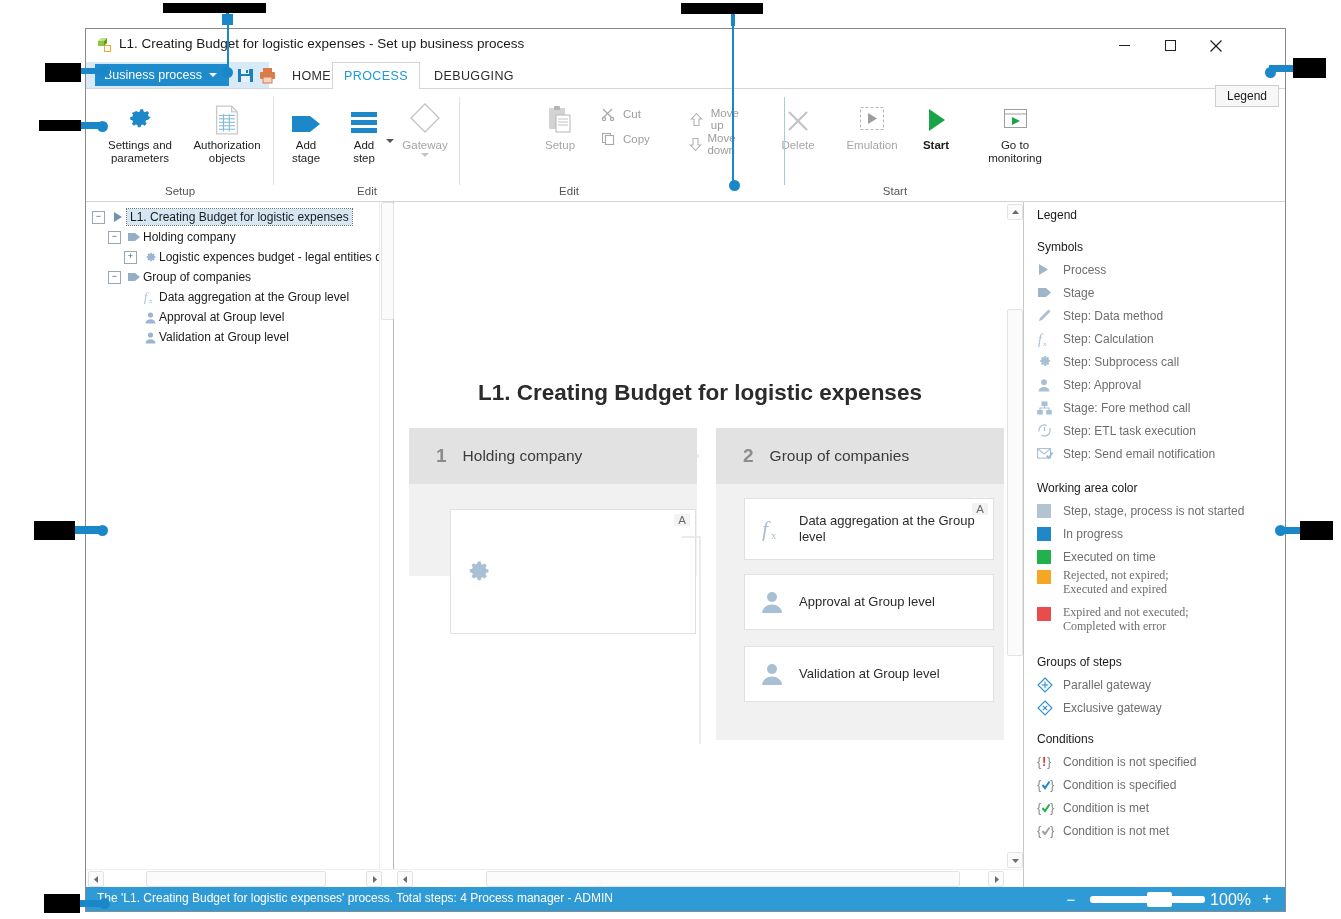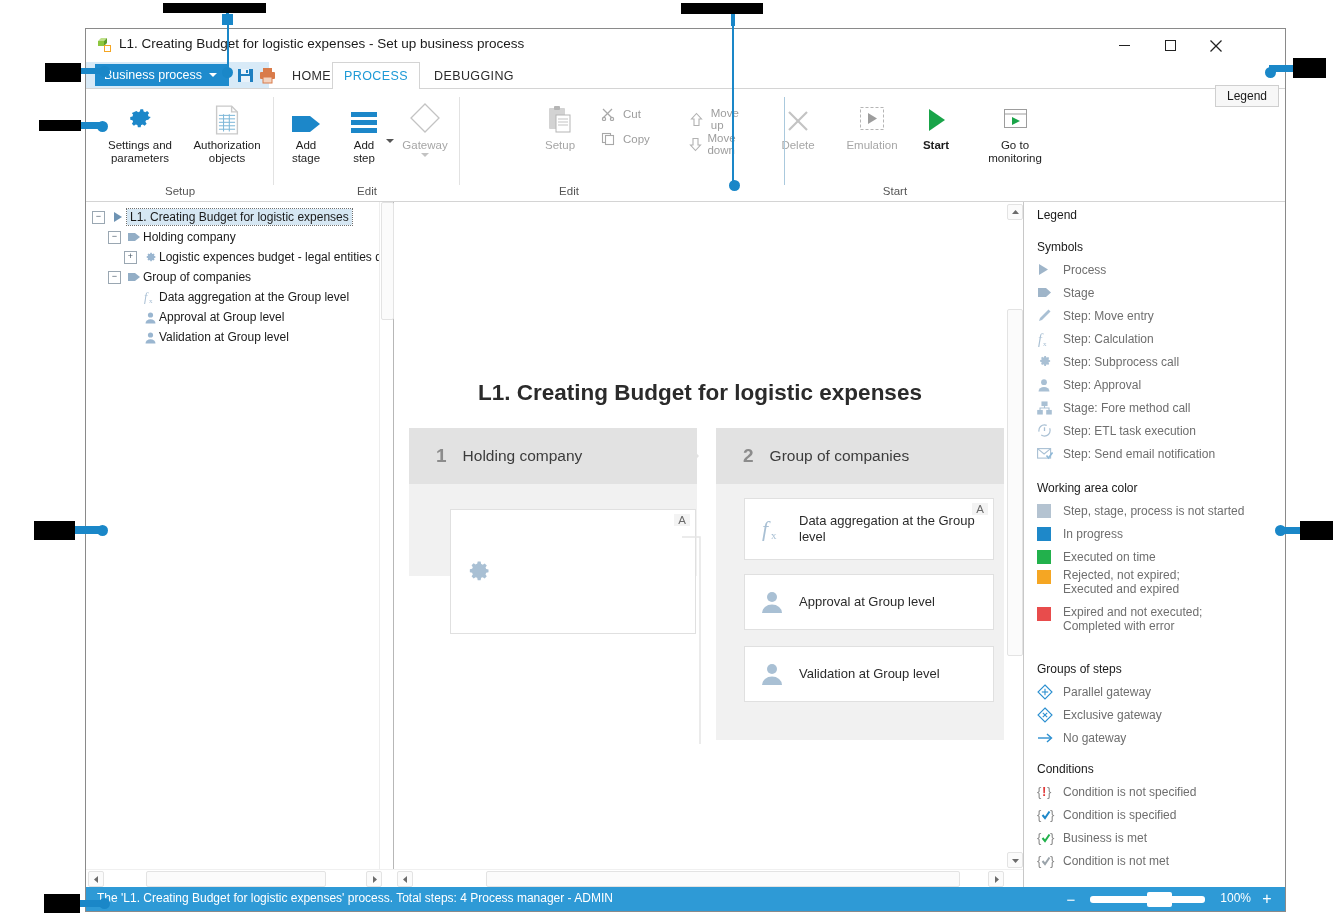--- a/index.html
+++ b/index.html
@@ -90,32 +90,32 @@
   .stage-body{background:#f1f1f1;position:relative;}
   .step-card{background:#ffffff;border:1px solid #e0e0e0;position:relative;display:flex;align-items:center;box-sizing:border-box;}
   .step-card .sico{width:54px;flex:0 0 auto;display:flex;align-items:center;justify-content:center;}
   .step-card .stext{font-size:13px;color:#2b2b2b;line-height:16.5px;padding-right:12px;}
   .step-card .abadge{position:absolute;right:5px;top:4px;font-size:11.5px;color:#6a6a6a;background:#f3f3f3;padding:0 4px;}
   
   #legend-pane .lg-title{position:absolute;left:13px;top:6px;font-size:12px;color:#1a1a1a;}
   .lg-sec{font-size:12px;color:#1a1a1a;margin:0 0 4px 13px;}
   .lg-row{display:flex;align-items:center;height:23px;margin-left:13px;font-size:12px;color:#6e6e6e;}
   .lg-row .lico{width:26px;flex:0 0 auto;display:flex;align-items:center;justify-content:flex-start;}
-  .lg-row.two{height:34px;}
+  .lg-row.two{height:34px;font-family:Liberation Serif, serif;}
   .lg-row .ltxt{line-height:14px;}
   .sw{width:14px;height:14px;display:inline-block;}
   .sb-thumb{background:#fbfbfb;border:1px solid #e3e3e3;border-radius:2px;}
   .sb-arrow{background:#fbfbfb;border:1px solid #e3e3e3;border-radius:2px;display:flex;align-items:center;justify-content:center;}
   
   #status-bar{height:24px;flex:0 0 auto;background:#2e9ad6;position:relative;color:#ffffff;}
   #status-text{position:absolute;left:11px;top:4px;font-size:12px;white-space:nowrap;}
   #zoom-minus{position:absolute;right:204px;top:2px;width:20px;height:20px;display:flex;align-items:center;justify-content:center;font-size:15px;}
   #zoom-track{position:absolute;right:80px;top:9px;width:115px;height:7px;background:#ffffff;border-radius:3px;}
   #zoom-thumb{position:absolute;left:57px;top:-4px;width:25px;height:15px;background:#ffffff;border-radius:2px;}
-  #zoom-pct{position:absolute;right:34px;top:4px;font-size:12px;}
+  #zoom-pct{position:absolute;right:34px;top:4px;font-size:16px;}
   #zoom-plus{position:absolute;right:8px;top:2px;width:20px;height:20px;display:flex;align-items:center;justify-content:center;font-size:16px;}
   
   #legend-button{
     position:absolute;right:6px;top:56px;height:22px;padding:0 11px;
     background:#f7f7f7;border:1px solid #cfcfcf;display:flex;align-items:center;
     font-size:12px;color:#1a1a1a;z-index:20;box-sizing:border-box;
   }
   
   .anno-box{position:absolute;background:#000000;z-index:60;}
   .anno-line{position:absolute;background:#1a87c8;z-index:59;}
@@ -598,21 +598,21 @@
               </svg>
             </span>
           <span class="ltxt">Stage</span>
         </div>
         <div class="lg-row">
           <span class="lico">
             <svg width="15" height="15" viewBox="0 0 15 15">
                 <path d="M11.5 1.5 L13.5 3.5 L5 12 L2 13 L3 10 Z" fill="#a9c0d4"></path>
               </svg>
           </span>
-          <span class="ltxt">Step: Move entry</span>
+          <span class="ltxt">Step: Data method</span>
         </div>
         <div class="lg-row">
           <span class="lico">
             <svg width="15" height="16" viewBox="0 0 15 16">
                 <text x="1" y="13" font-family="Liberation Serif, serif" font-style="italic" font-size="14" fill="#a9c0d4">f</text>
                 <text x="6" y="15" font-family="Liberation Serif, serif" font-size="7" fill="#a9c0d4">x</text>
               </svg>
           </span>
           <span class="ltxt">Step: Calculation</span>
         </div>
@@ -690,50 +690,41 @@
             </span>
           <span class="ltxt">Rejected, not expired;<br>Executed and expired</span>
         </div>
         <div class="lg-row two" style="align-items:flex-start;margin-top:3px;">
           <span class="lico" style="padding-top:2px;">
               <span class="sw" style="background:#e84c4c;"></span>
             </span>
           <span class="ltxt">Expired and not executed;<br>Completed with error</span>
         </div>
 
-        <div class="lg-sec" style="margin-top:23px;">Groups of steps</div>
+        <div class="lg-sec" style="margin-top:16px;">Groups of steps</div>
         <div class="lg-row">
           <span class="lico">
             <svg width="16" height="16" viewBox="0 0 16 16" fill="none" stroke="#2b8fd0" stroke-width="1.1">
               <path d="M8 1 L15 8 L8 15 L1 8 Z"></path>
                 <line x1="8" y1="4.8" x2="8" y2="11.2"></line>
                 <line x1="4.8" y1="8" x2="11.2" y2="8"></line>
             </svg>
           </span>
           <span class="ltxt">Parallel gateway</span>
         </div>
         <div class="lg-row">
           <span class="lico">
             <svg width="16" height="16" viewBox="0 0 16 16" fill="none" stroke="#2b8fd0" stroke-width="1.1">
               <path d="M8 1 L15 8 L8 15 L1 8 Z"></path>
                 <line x1="5.8" y1="5.8" x2="10.2" y2="10.2"></line>
                 <line x1="10.2" y1="5.8" x2="5.8" y2="10.2"></line>
             </svg>
           </span>
           <span class="ltxt">Exclusive gateway</span>
         </div>
-        <div class="lg-row">
-          <span class="lico">
-            <svg width="17" height="12" viewBox="0 0 17 12" fill="none" stroke="#2b8fd0" stroke-width="1.4">
-              <line x1="1" y1="6" x2="14" y2="6"></line>
-                <path d="M10 2 L14.5 6 L10 10"></path>
-            </svg>
-          </span>
-          <span class="ltxt">No gateway</span>
-        </div>
 
         <div class="lg-sec" style="margin-top:13px;">Conditions</div>
         <div class="lg-row">
           <span class="lico">
             <svg width="20" height="15" viewBox="0 0 20 15">
               <text x="0" y="12" font-family="Liberation Sans, sans-serif" font-size="13" fill="#8b8b8b">{</text>
               <text x="5" y="12" font-family="Liberation Sans, sans-serif" font-size="13" font-weight="bold" fill="#e03b3b">!</text>
               <text x="10" y="12" font-family="Liberation Sans, sans-serif" font-size="13" fill="#8b8b8b">}</text>
             </svg>
           </span>
@@ -750,21 +741,21 @@
           <span class="ltxt">Condition is specified</span>
         </div>
         <div class="lg-row">
           <span class="lico">
             <svg width="20" height="15" viewBox="0 0 20 15">
               <text x="0" y="12" font-family="Liberation Sans, sans-serif" font-size="13" fill="#8b8b8b">{</text>
               <path d="M5.5 8 L8 11 L12.5 4.5" fill="none" stroke="#22b14c" stroke-width="2"></path>
               <text x="13" y="12" font-family="Liberation Sans, sans-serif" font-size="13" fill="#8b8b8b">}</text>
             </svg>
           </span>
-          <span class="ltxt">Business is met</span>
+          <span class="ltxt">Condition is met</span>
         </div>
         <div class="lg-row">
           <span class="lico">
             <svg width="20" height="15" viewBox="0 0 20 15">
               <text x="0" y="12" font-family="Liberation Sans, sans-serif" font-size="13" fill="#8b8b8b">{</text>
               <path d="M5.5 8 L8 11 L12.5 4.5" fill="none" stroke="#9aa3aa" stroke-width="2"></path>
               <text x="13" y="12" font-family="Liberation Sans, sans-serif" font-size="13" fill="#8b8b8b">}</text>
             </svg>
           </span>
           <span class="ltxt">Condition is not met</span>

